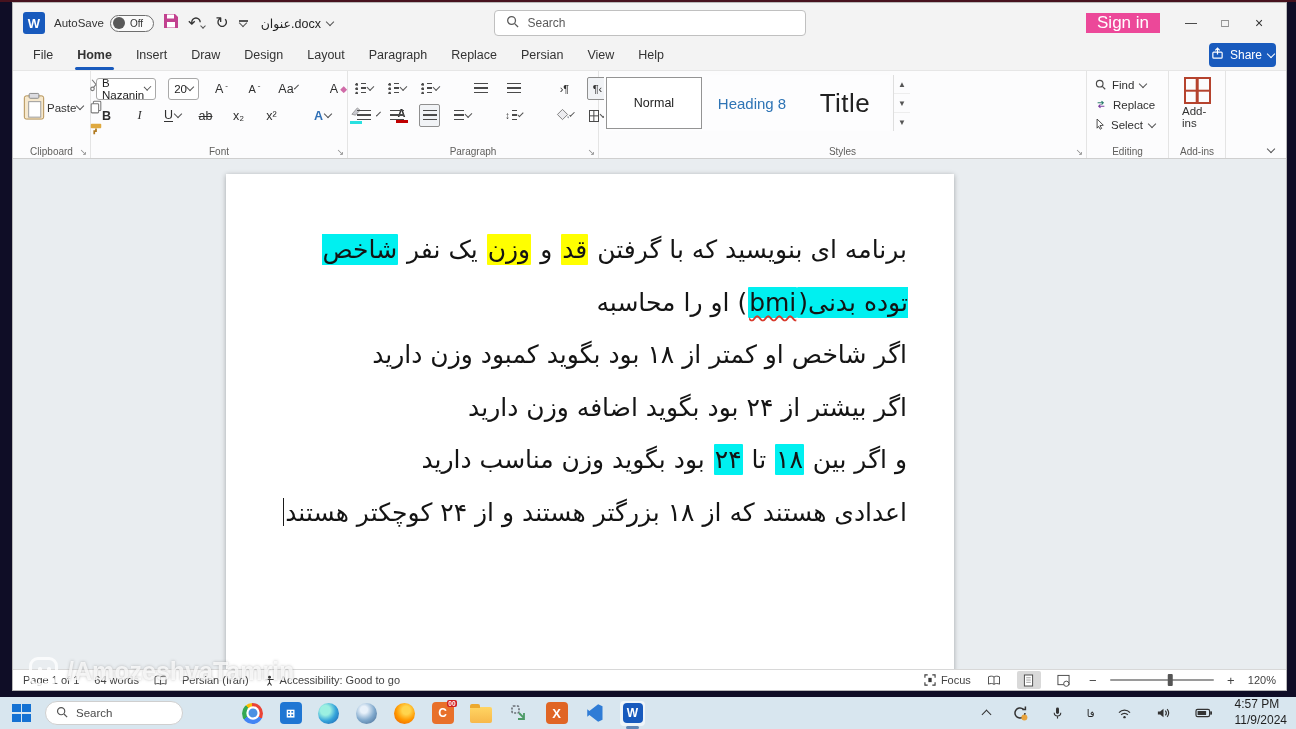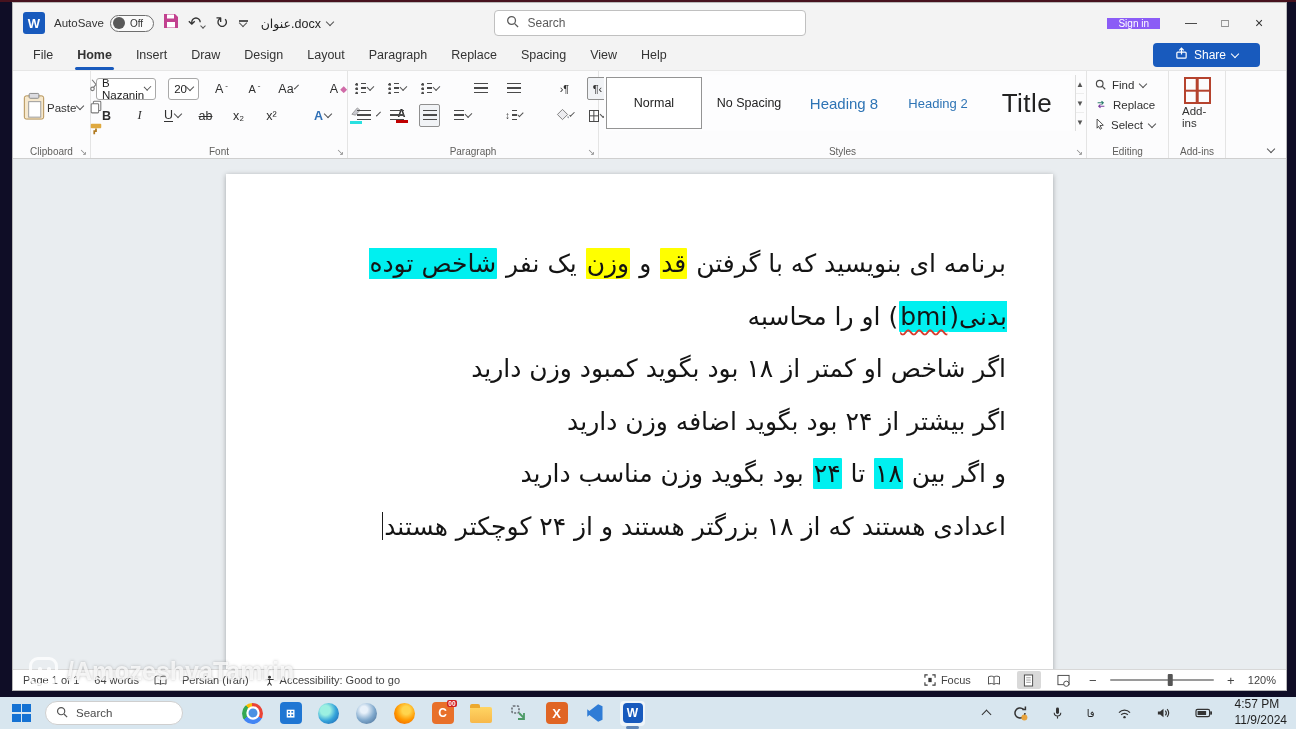--- a/index.html
+++ b/index.html
@@ -13,28 +13,28 @@
 .toggle{width:44px;height:17px;border:1px solid #6e6e6e;border-radius:9px;display:flex;align-items:center;gap:5px;padding:0 5px 0 2px;font-size:10px;color:#333;background:#fafafa}
 .knob{width:12px;height:12px;border-radius:50%;background:#5a5a5a}
 .qat{display:flex;align-items:center;gap:10px;font-size:15px;color:#333}
 .qat .arr{font-size:16px;line-height:1}
 .chev{display:inline-block;width:6px;height:6px;border-right:1.4px solid #555;border-bottom:1.4px solid #555;transform:rotate(45deg);margin-top:-3px}
 .qat-more{display:flex;flex-direction:column;align-items:center;gap:1px}
 .qat-more .bar{width:9px;height:1.4px;background:#555}
 .filename{font-size:12.5px;color:#1f1f1f;display:flex;align-items:center;gap:6px;margin-left:4px}
 .search-pill{position:absolute;left:50%;transform:translateX(-50%);top:7px;width:312px;height:26px;background:#fff;border:1px solid #c0c0c0;border-radius:4px;display:flex;align-items:center;gap:9px;padding:0 11px;color:#5a5a5a;font-size:12px}
 .tb-right{margin-left:auto;display:flex;align-items:center;gap:0}
-.signin{background:#8b5cf6;color:#fff;font-size:10px;padding:0 11px;margin-right:14px}
+.signin{background:#ec4899;color:#fff;font-size:17px;padding:0 11px;margin-right:14px}
 .capbtn{width:34px;text-align:center;font-size:12px;color:#333;padding:4px 0}
 
 .tabrow{height:27px;display:flex;align-items:stretch;padding-left:8px;font-size:12.5px;color:#333;position:relative;flex:0 0 auto}
 .tab{padding:5px 12px;position:relative}
 .tab.active{font-weight:bold}
 .tab.active::after{content:"";position:absolute;left:10px;right:10px;bottom:0;height:3px;background:#185abd;border-radius:2px}
-.share-btn{position:absolute;right:26px;top:0;height:24px;background:#185abd;color:#fff;border-radius:4px;display:flex;align-items:center;gap:6px;padding:0 22px;font-size:12px}
+.share-btn{position:absolute;right:10px;top:0;height:24px;background:#185abd;color:#fff;border-radius:4px;display:flex;align-items:center;gap:6px;padding:0 2px;font-size:12px}
 
 .ribbon{height:89px;background:#fcfcfd;border-top:1px solid #e6e6e6;border-bottom:1px solid #cfcfcf;display:flex;position:relative;flex:0 0 auto}
 .rgroup{position:relative;border-right:1px solid #e4e4e4;display:flex;flex-direction:column;padding:4px 5px 16px}
 .g-label{position:absolute;bottom:1px;left:0;right:0;text-align:center;font-size:10px;color:#5f5e5c}
 .launcher{position:absolute;right:3px;bottom:1px;font-size:9px;color:#8a8a8a}
 .rrow{display:flex;align-items:center;gap:12px;height:27px}
 .rb{min-width:21px;height:23px;display:flex;align-items:center;justify-content:center;font-size:12.5px;color:#2f2f2f;gap:2px;padding:0 2px}
 .vsep{width:1px;align-self:stretch;background:#e6e6e6;margin:3px 3px}
 .combo{height:22px;border:1px solid #a9a9a9;border-radius:3px;background:#fff;display:flex;align-items:center;justify-content:space-between;padding:0 5px;font-size:11.5px;color:#222}
 
@@ -65,21 +65,21 @@
 .ed-item{display:flex;align-items:center;gap:6px;font-size:11.5px;color:#2f2f2f;height:20px;padding:0 3px}
 
 .ic-addins{width:27px;height:27px;border:2.6px solid #b5432e;position:relative;margin:2px auto 1px}
 .ic-addins::before{content:"";position:absolute;left:50%;top:0;bottom:0;width:2.6px;background:#b5432e;transform:translateX(-50%)}
 .ic-addins::after{content:"";position:absolute;top:50%;left:0;right:0;height:2.6px;background:#b5432e;transform:translateY(-50%)}
 .addins-col{display:flex;flex-direction:column;align-items:center;font-size:11.5px;color:#333;padding:0 8px}
 .rfill{flex:1;position:relative}
 .collapse{position:absolute;right:12px;bottom:6px}
 
 .doc-area{flex:1;background:#e9edf0;position:relative;overflow:hidden}
-.page{position:absolute;left:213px;top:15px;width:827px;height:512px;background:#fff;box-shadow:0 1px 5px rgba(0,0,0,.3);padding:64px 46px 0;direction:rtl}
+.page{position:absolute;left:213px;top:15px;width:728px;height:512px;background:#fff;box-shadow:0 1px 5px rgba(0,0,0,.3);padding:50px 46px 0;direction:rtl}
 .doc-line{font-size:25px;line-height:52.5px;color:#141414;text-align:right;font-family:"DejaVu Sans","Liberation Sans",sans-serif;direction:rtl;unicode-bidi:embed}
 .seg{padding:1px 1px;border-radius:1px}
 .misspell{text-decoration:underline;text-decoration-style:wavy;text-decoration-color:#d83b2d;text-underline-offset:4px;text-decoration-thickness:1.5px}
 .caret{display:inline-block;width:1.6px;height:28px;background:#1a1a1a;vertical-align:-5px}
 
 .statusbar{height:21px;background:#fff;border-top:1px solid #d8d8d8;display:flex;align-items:center;padding:0 10px;font-size:11px;color:#424242;gap:15px;flex:0 0 auto}
 .sb-item{display:flex;align-items:center;gap:5px}
 .sb-right{margin-left:auto;display:flex;align-items:center;gap:11px}
 .viewbtn{width:24px;height:18px;display:grid;place-items:center;border-radius:2px}
 .viewbtn.act{background:#d9d9d9}
@@ -172,21 +172,21 @@
 
   <div class="tabrow">
     <span class="tab">File</span>
     <span class="tab active">Home</span>
     <span class="tab">Insert</span>
     <span class="tab">Draw</span>
     <span class="tab">Design</span>
     <span class="tab">Layout</span>
     <span class="tab">Paragraph</span>
     <span class="tab">Replace</span>
-    <span class="tab">Spacing</span>
+    <span class="tab">Persian</span>
     <span class="tab">View</span>
     <span class="tab">Help</span>
     <span class="share-btn">
       <span><svg width="13" height="13" viewBox="0 0 14 14">
             <rect x="2" y="5.5" width="10" height="6.5" rx="1" fill="none" stroke="#fff" stroke-width="1.3"></rect>
             <path d="M7 8V1.6M4.6 3.6 7 1.3l2.4 2.3" stroke="#fff" fill="none" stroke-width="1.3"></path>
           </svg></span>
       <span>Share</span>
       <span class="chev" style="border-color:#fff"></span>
     </span>
@@ -355,23 +355,21 @@
           </span>
       </div>
       <span class="g-label">Paragraph</span>
       <span class="launcher">↘</span>
     </div>
 
     <div class="rgroup" style="width:488px">
       <div style="display:flex">
         <div class="gal">
           <span class="style-card sel" style="min-width:96px">Normal</span>
-          <span class="style-card" style="min-width:90px">No Spacing</span>
           <span class="style-card h1c" style="min-width:96px">Heading 8</span>
-          <span class="style-card h2c" style="min-width:88px">Heading 2</span>
           <span class="style-card titlec" style="min-width:86px">Title</span>
         </div>
         <div class="gal-btns">
           <span>▲</span>
           <span>▼</span>
           <span style="border-bottom:none">▼</span>
         </div>
       </div>
       <span class="g-label">Styles</span>
       <span class="launcher">↘</span>

